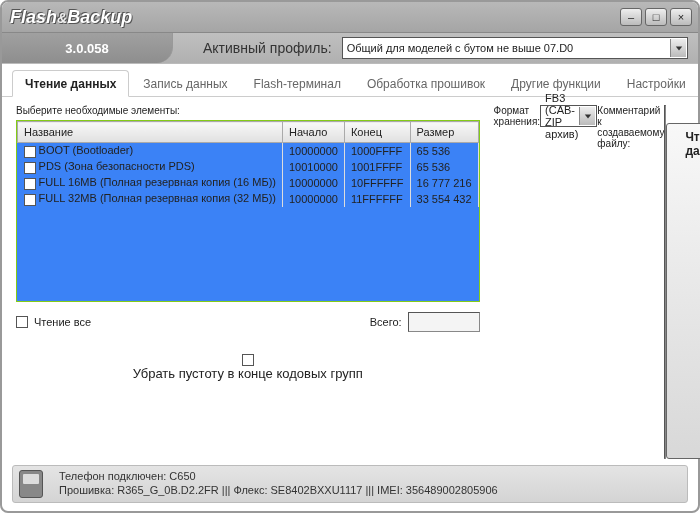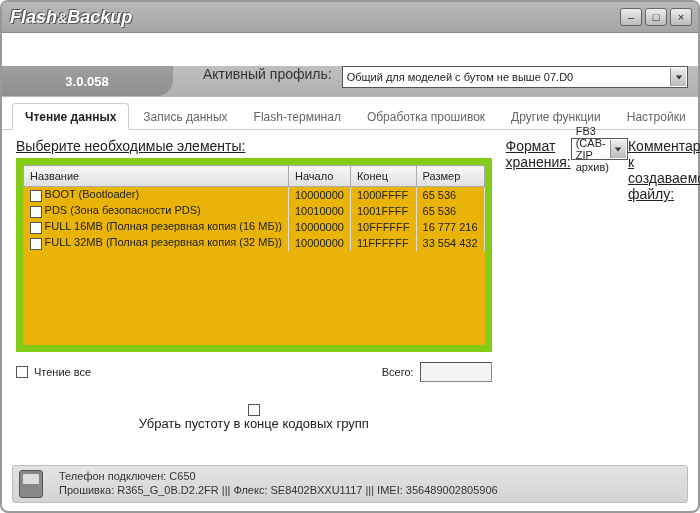--- a/index.html
+++ b/index.html
@@ -49,24 +49,23 @@
     border-radius: 3px;
     background: linear-gradient(#eee,#bbb);
     display:flex; align-items:center; justify-content:center;
     font-size:11px; line-height:1;
     cursor:pointer;
   }
   
   .subhead {
     height: 30px;
     display:flex;
-    align-items:flex-start;
+    align-items:center;
     border-bottom: 1px solid #bbb;
     background: linear-gradient(#bfbfbf,#b0b0b0);
-    margin-top: 33px;
   }
   .version-pill {
     flex: 0 0 170px;
     height: 100%;
     display:flex;
     align-items:center;
     justify-content:center;
     color:#fff;
     font-weight:bold;
     font-size:13px;
@@ -132,25 +131,25 @@
 
   .content {
     flex:1;
     display:flex;
     padding: 8px 14px 4px 14px;
     gap: 14px;
   }
   .left { flex:1.35; display:flex; flex-direction:column; }
   .right { flex:0.9; display:flex; flex-direction:row; }
 
-  .label { margin-bottom:4px; font-size:14px;text-decoration:underline; }
+  .label { margin-bottom:4px; font-size:10px; }
 
   
   .table-wrap {
-    border:7px solid #84cc16; height:180px; background:#eab308;
+    border:1px solid #84cc16; height:180px; background:#3b82f6;
   }
   table { width:100%; border-collapse:collapse; font-size:11px; }
   th {
     background: linear-gradient(#f8f8f8,#e0e0e0);
     border:1px solid #aaa;
     padding:2px 6px;
     text-align:left;
     font-weight:normal;
     font-size:11px;
     height:16px;

